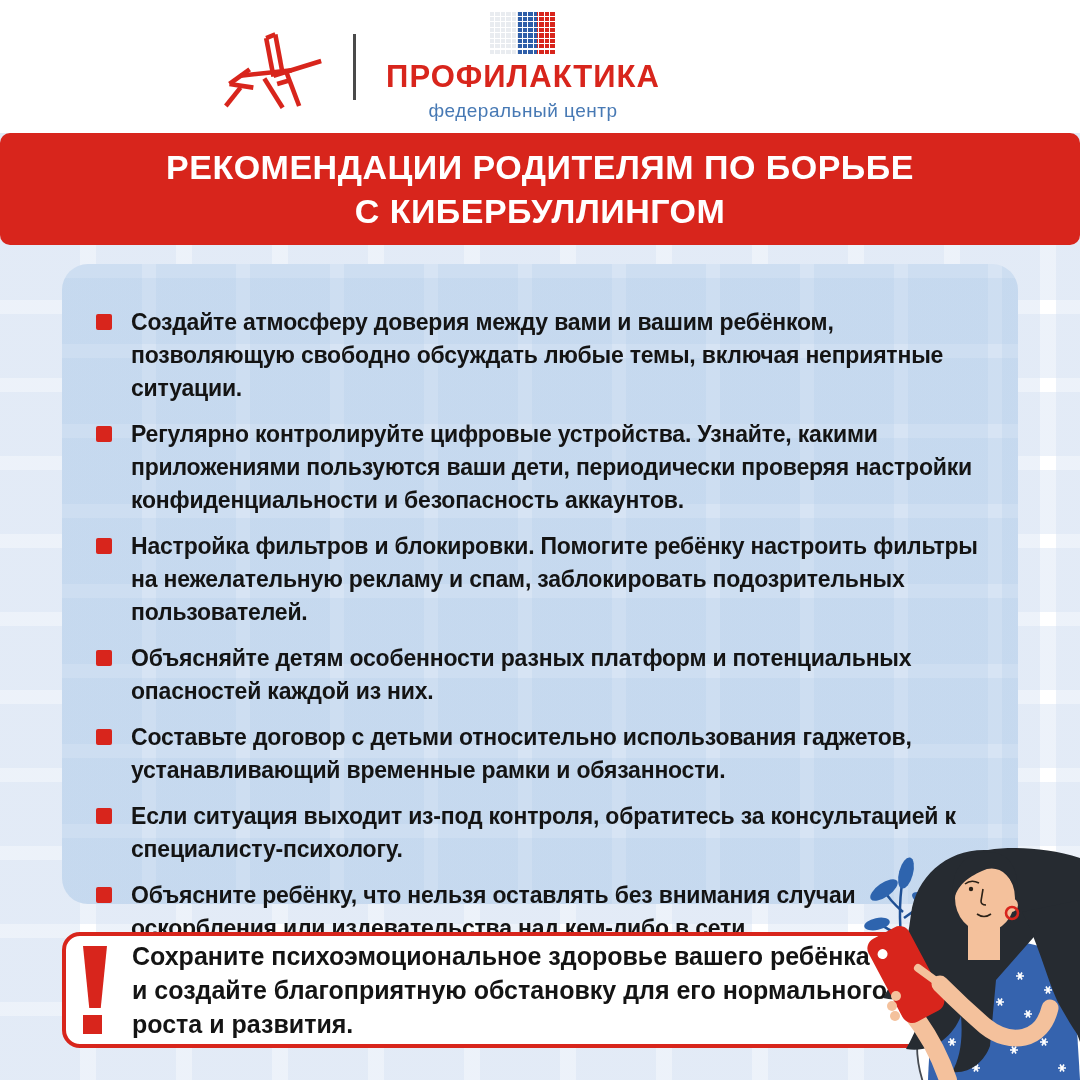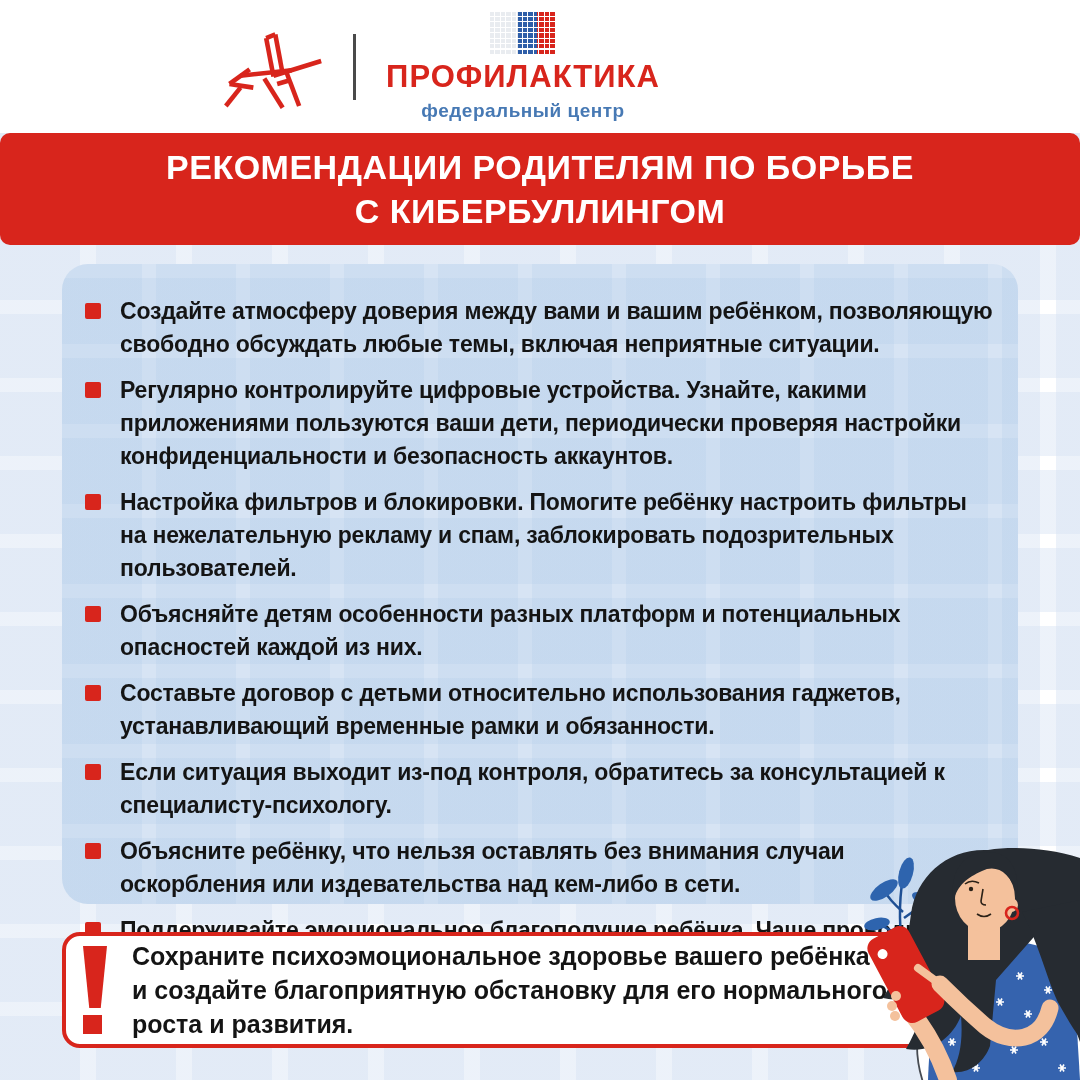--- a/index.html
+++ b/index.html
@@ -25,38 +25,38 @@
   .header-divider{width:3px;height:66px;background:#4a4a4a;}
   .brand{display:flex;flex-direction:column;align-items:center;}
   .flag-grid{
     width:66px;height:42px;margin-bottom:7px;
     background-image:
       repeating-linear-gradient(0deg, transparent 0 4.4px, #fff 4.4px 5.5px),
       repeating-linear-gradient(90deg, transparent 0 4.4px, #fff 4.4px 5.5px),
       linear-gradient(90deg,#e9ecf0 0 42%, #2e5ea8 42% 71%, #d8251c 71% 100%);
   }
   .brand-name{color:#d8251c;font-size:31px;font-weight:800;letter-spacing:1px;line-height:1;}
-  .brand-sub{color:#4779b4;font-size:19px;font-weight:700;margin-top:8px;letter-spacing:.5px;}
+  .brand-sub{color:#4779b4;font-size:19px;font-weight:400;margin-top:8px;letter-spacing:.5px;}
   
   .banner{
     position:absolute;left:0;top:133px;width:1080px;height:112px;z-index:2;
     background:#d8251c;color:#fff;display:flex;flex-direction:column;
     align-items:center;justify-content:center;text-align:center;border-radius:10px;
   }
   .banner-line{font-size:34px;font-weight:800;line-height:44px;letter-spacing:.5px;}
   
   .panel{
     position:absolute;left:62px;top:264px;width:956px;height:640px;z-index:1;
     background-color:#d7e4f4;border-radius:26px;box-sizing:border-box;
     padding:26px 20px 20px 18px;
     background-image:
       repeating-linear-gradient(90deg, rgba(168,198,230,.20) 0 80px, transparent 80px 94px),
       repeating-linear-gradient(0deg,  rgba(168,198,230,.20) 0 66px, transparent 66px 80px);
   }
-  .rec-list{list-style:none;margin:5px;padding:0;}
+  .rec-list{list-style:none;margin:16px;padding:0;}
   .rec-item{display:flex;gap:19px;margin-bottom:13px;}
   .bullet{flex:none;width:16px;height:16px;margin-top:8px;background:#d8251c;border-radius:2px;}
   .rec-text{margin:0;font-size:23px;line-height:33px;font-weight:700;color:#141414;letter-spacing:-0.2px;}
   
   .footer-box{
     position:absolute;left:62px;top:932px;width:956px;height:116px;z-index:3;
     background:#fff;border:4px solid #d8251c;border-radius:18px;box-sizing:border-box;
     display:flex;align-items:center;gap:24px;padding-left:16px;
   }
   .excl{flex:none;width:26px;display:flex;flex-direction:column;align-items:center;}

